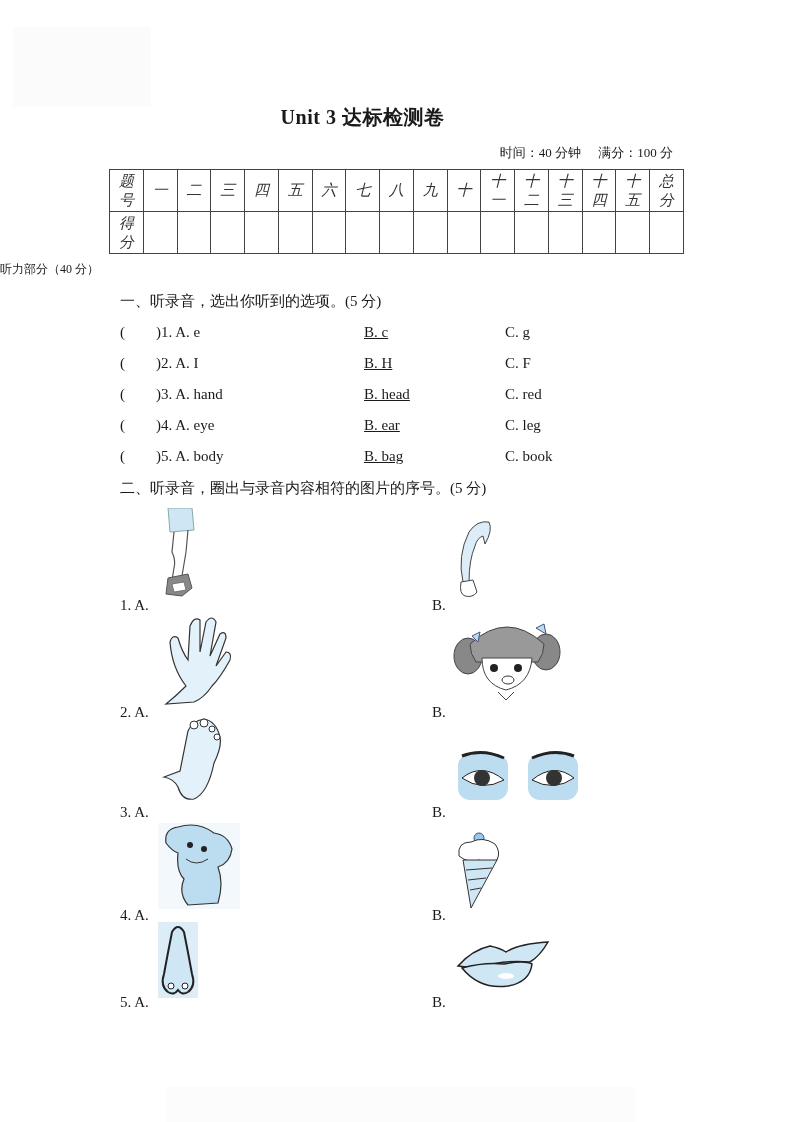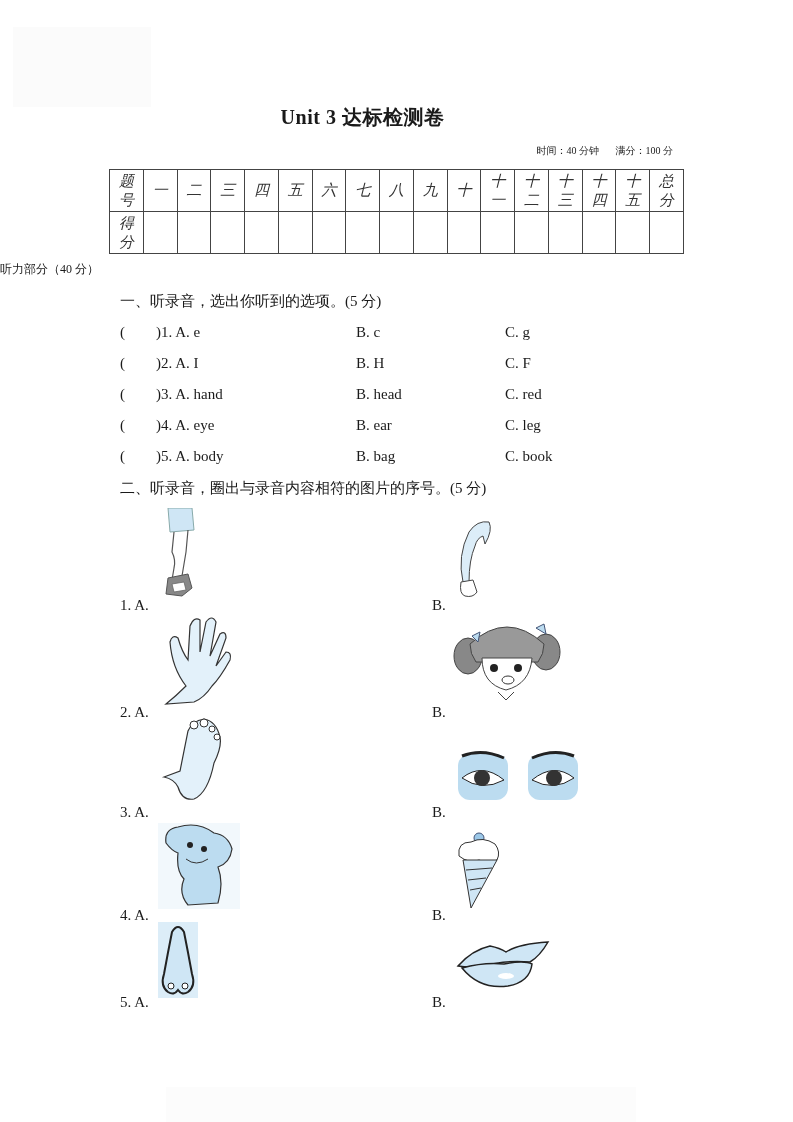--- a/index.html
+++ b/index.html
@@ -2,34 +2,34 @@
 <html><head>
 <meta charset="utf-8">
 <style>
   html, body { margin: 0; padding: 0; background: #ffffff; }
   body { width: 793px; height: 1122px; position: relative; overflow: hidden;
          font-family: "Liberation Serif", "DejaVu Serif", serif; color: #1a1a1a; }
   .ghost-top { position: absolute; left: 13px; top: 27px; width: 138px; height: 80px; background: #fbfbfb; }
   .ghost-bottom { position: absolute; left: 166px; top: 1087px; width: 470px; height: 35px; background: #fcfcfc; }
   .title { position: absolute; top: 104px; left: 0; width: 725px; text-align: center;
            font-size: 20px; font-weight: bold; letter-spacing: 0.5px; }
-  .meta { position: absolute; top: 144px; right: 120px; font-size: 10px; }
+  .meta { position: absolute; top: 144px; right: 120px; font-size: 13px; }
   .meta span + span { margin-left: 14px; }
   table.score { position: absolute; left: 109px; top: 169px; width: 575px; height: 85px;
                 border-collapse: collapse; table-layout: fixed; font-style: italic; }
   table.score td { border: 1px solid #444; text-align: center; vertical-align: middle;
                    font-size: 15px; line-height: 18px; padding: 0; color: #333; }
   table.score tr { height: 42px; }
   .stack { display: inline-block; width: 16px; line-height: 19px; word-break: break-all; }
   .section-label { position: absolute; top: 261px; left: 0; width: 659px; text-align: left; font-size: 12px; }
   .q-heading { position: absolute; left: 120px; font-size: 15px; }
   .opt-row { position: absolute; left: 120px; width: 600px; height: 20px; font-size: 15px; }
   .opt-row .paren { position: absolute; left: 0; }
   .opt-row .num { position: absolute; left: 36px; }
-  .opt-row .b { position: absolute; left: 236px; }
+  .opt-row .b { position: absolute; left: 244px; text-decoration: underline; }
   .opt-row .c { position: absolute; left: 385px; }
   .pic-label { position: absolute; font-size: 15px; margin-top: 12px; }
   .pic { position: absolute; }
 </style>
 </head>
 <body>
 
 <div class="ghost-top"></div>
 
 <div class="title">Unit 3  达标检测卷</div>

